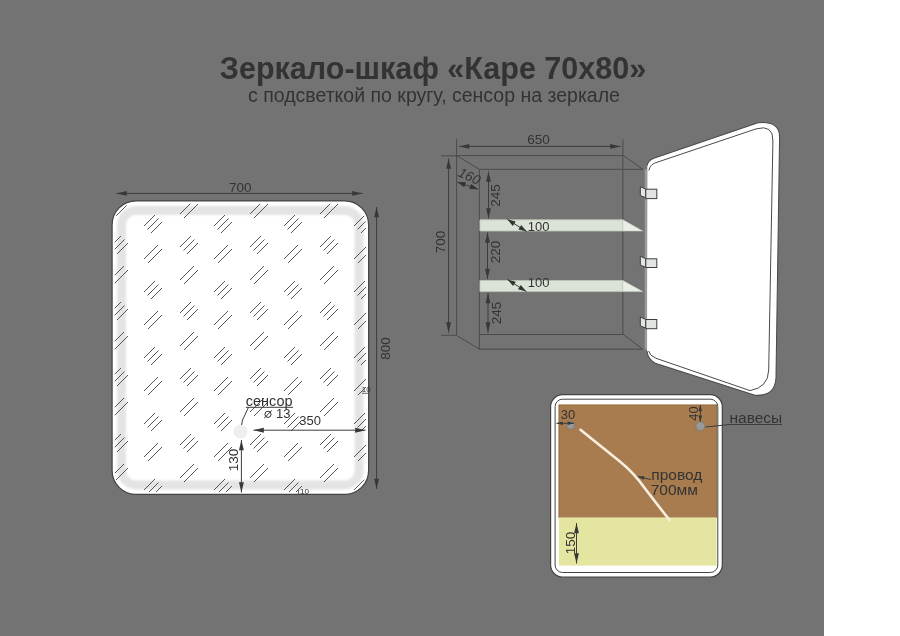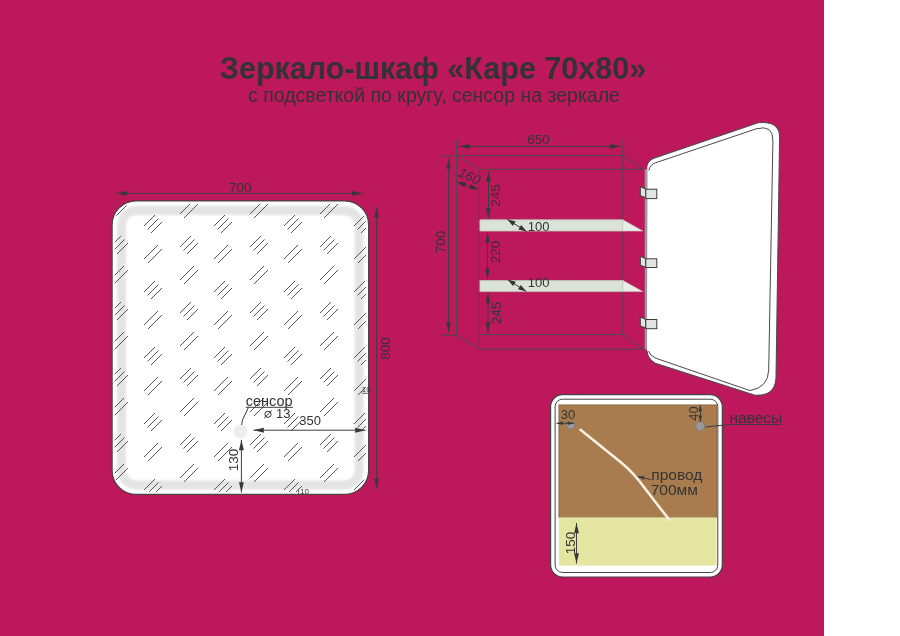--- a/index.html
+++ b/index.html
@@ -1,16 +1,16 @@
 <!DOCTYPE html>
 <html><head>
 <meta charset="utf-8">
 <style>
 html,body{margin:0;padding:0;background:#fff;}
-#page{width:824px;height:636px;position:relative;overflow:hidden;background:#be185d;}
+#page{width:824px;height:636px;position:relative;overflow:hidden;background:#737373;}
 text{font-family:"Liberation Sans",sans-serif;fill:#333;}
 .ln{stroke:#4a4a4a;stroke-width:1;fill:none;}
 .dim{stroke:#3d3d3d;stroke-width:1;fill:none;}
 </style>
 </head>
 <body>
 <div id="page">
 <svg width="900" height="636" viewBox="0 0 900 636" opacity="0.999">
 <defs>
   <marker id="ah" markerUnits="userSpaceOnUse" markerWidth="14" markerHeight="8" refX="13.7" refY="4" orient="auto-start-reverse" viewBox="0 0 14 8">

